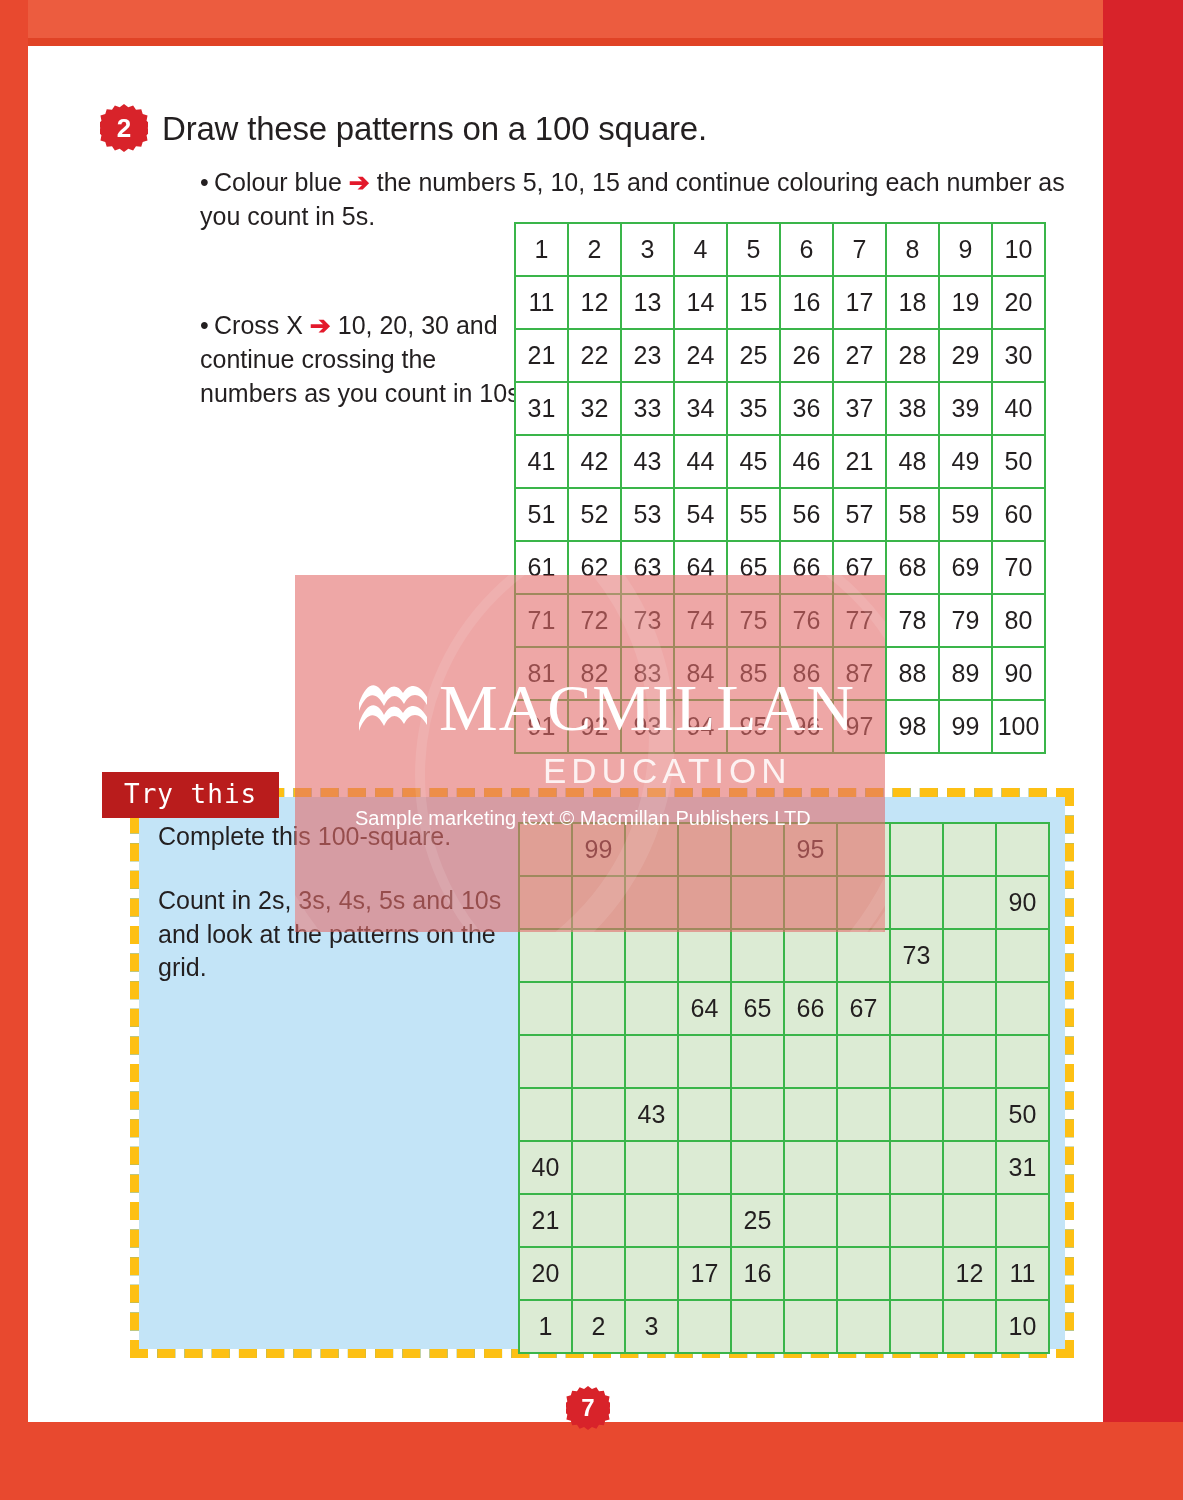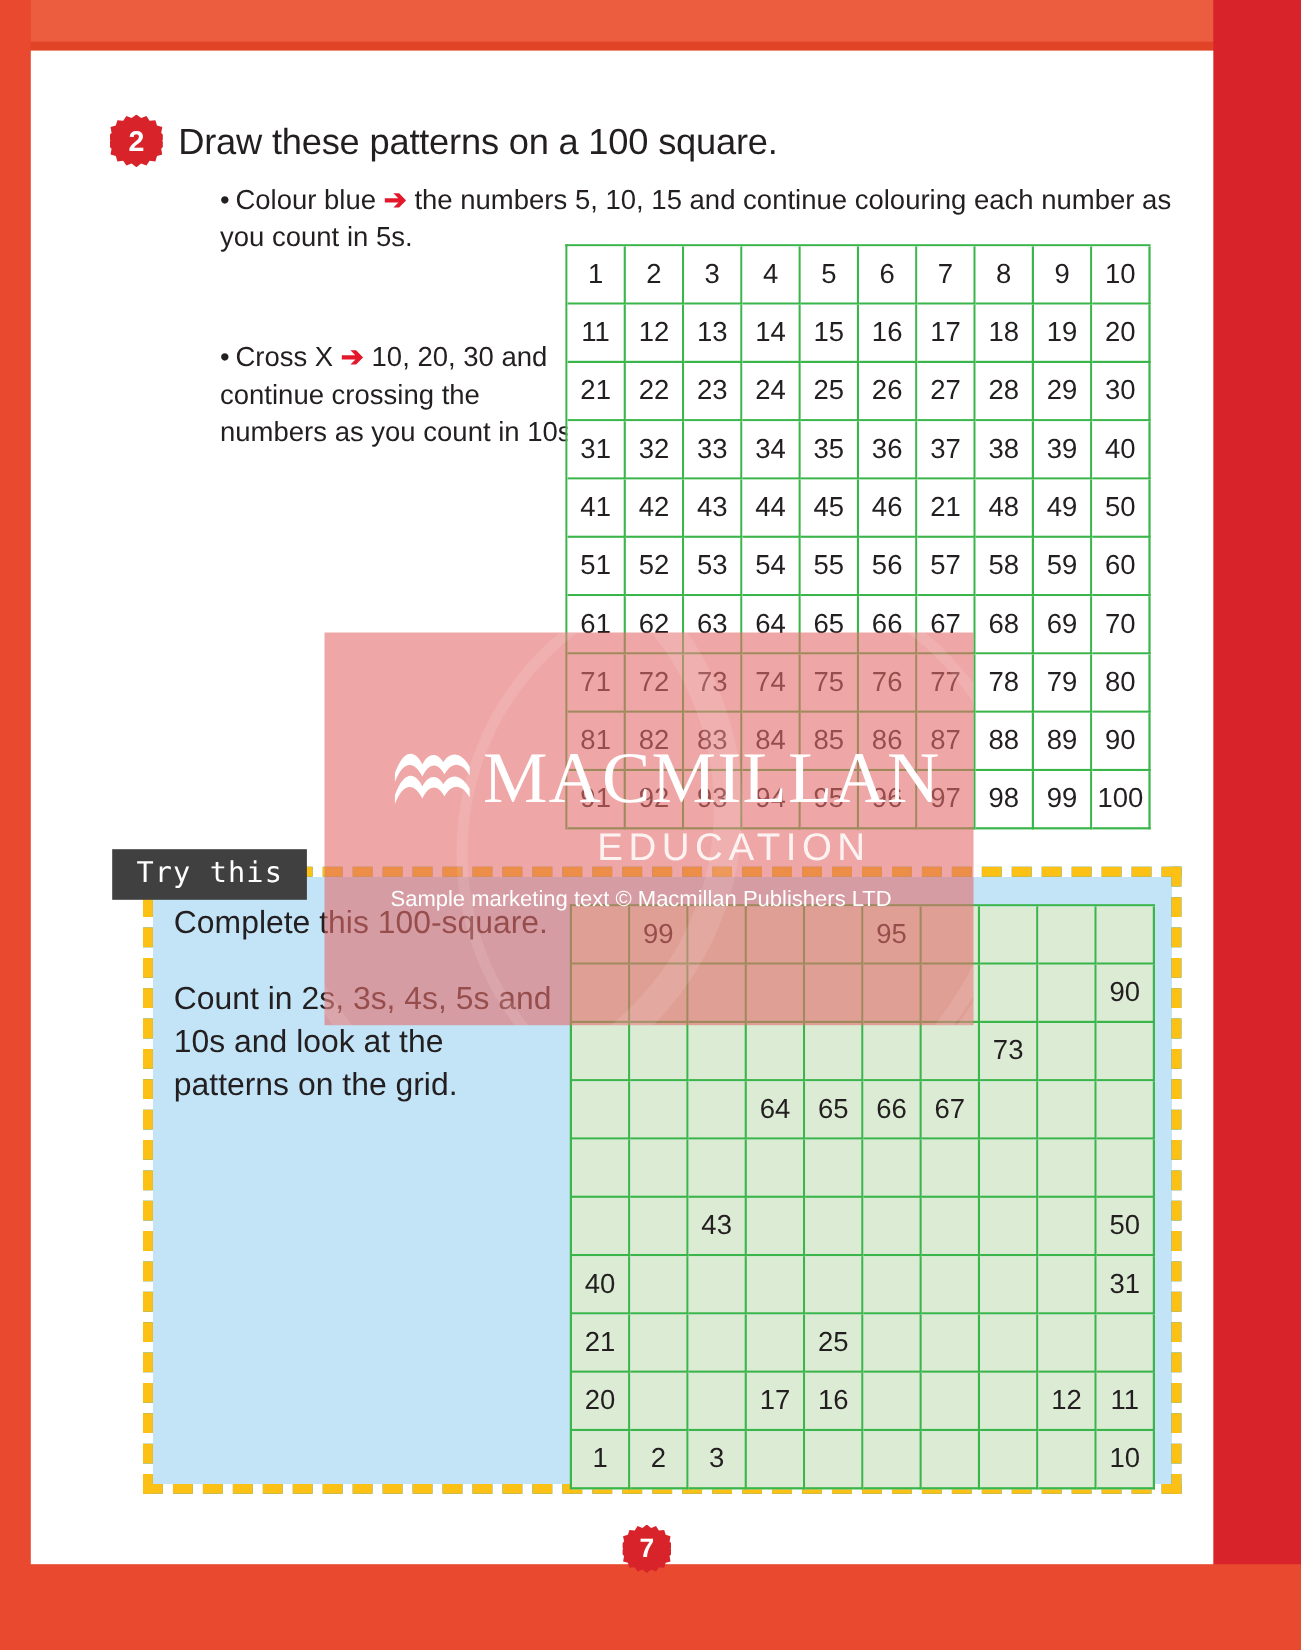--- a/index.html
+++ b/index.html
@@ -70,28 +70,28 @@
     background-clip:padding-box;
   }
   .try-panel-dashes {
     position:absolute; left:130px; top:788px;
     width:944px; height:570px;
     border:9px dashed #FDC014;
     pointer-events:none;
   }
   .try-tab {
     position:absolute; left:102px; top:772px;
-    background:#404040; color:#FFFFFF;
+    background:#b91c1c; color:#FFFFFF;
     padding:7px 22px 9px 22px;
     font-size:26px; font-family:"DejaVu Sans Mono", monospace;
     letter-spacing:1px;
   }
   .try-body {
     position:absolute; left:158px; top:820px;
-    font-size:29px; color:#231F20; line-height:1.35; width:350px;
+    font-size:25px; color:#231F20; line-height:1.35; width:350px;
   }
 
   
   .grid-bot {
     position:absolute; left:518px; top:822px;
     display:grid; grid-template-columns: repeat(10, 53px);
     grid-auto-rows:53px;
     border-left:2px solid #3AB54A; border-top:2px solid #3AB54A;
   }
   .grid-bot .cell {

